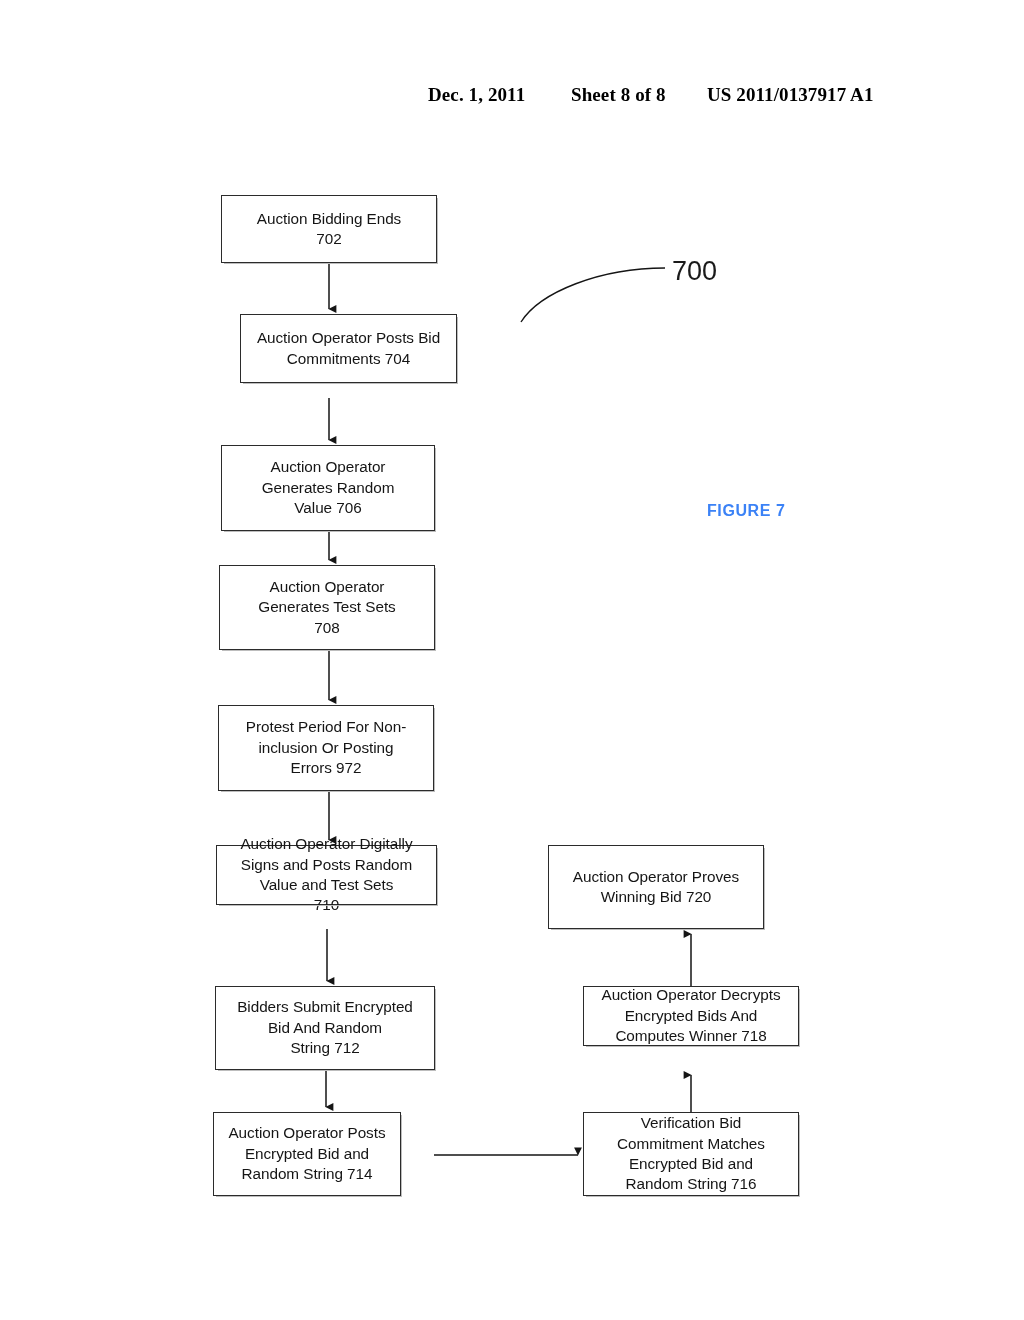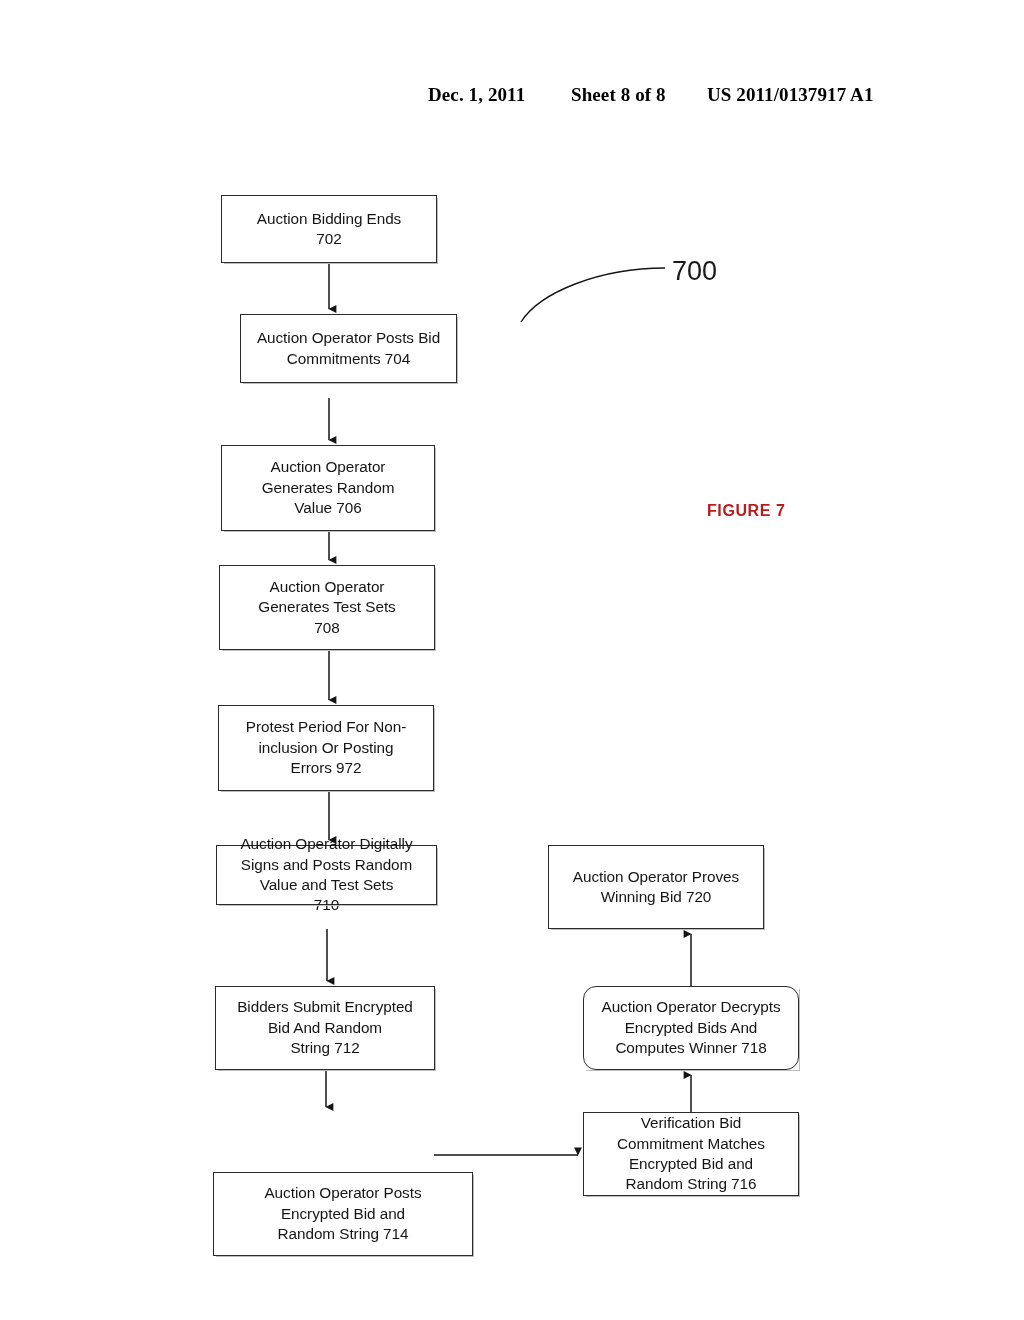--- a/index.html
+++ b/index.html
@@ -37,21 +37,21 @@
 
   
   .figure-label {
     position: absolute;
     left: 707px;
     top: 502px;
     font-family: "Liberation Sans", sans-serif;
     font-weight: bold;
     font-size: 16px;
     letter-spacing: 0.6px;
-    color: #b91c1c;
+    color: #3b82f6;
     white-space: nowrap;
   }
 
   
   .ref-700 {
     position: absolute;
     left: 672px;
     top: 256px;
     font-family: "Liberation Sans", sans-serif;
     font-size: 27px;
@@ -105,24 +105,24 @@
   }
 
   
   #box-702 { left: 221px; top: 195px;  width: 216px; height: 68px; }
   #box-704 { left: 220px; top: 314px;  width: 217px; height: 69px; margin-left: 20px; }
   #box-706 { left: 221px; top: 445px;  width: 214px; height: 86px; }
   #box-708 { left: 219px; top: 565px;  width: 216px; height: 85px; }
   #box-709 { left: 218px; top: 705px;  width: 216px; height: 86px; }
   #box-710 { left: 216px; top: 845px;  width: 221px; height: 60px; }
   #box-712 { left: 215px; top: 986px;  width: 220px; height: 84px; }
-  #box-714 { left: 213px; top: 1172px; width: 260px; height: 84px; }
+  #box-714 { left: 213px; top: 1112px; width: 188px; height: 84px; }
 
   #box-720 { left: 548px; top: 845px;  width: 216px; height: 84px; }
-  #box-718 { left: 583px; top: 986px;  width: 216px; height: 84px; border-radius: 13px; }
+  #box-718 { left: 583px; top: 986px;  width: 216px; height: 60px; }
   #box-716 { left: 583px; top: 1112px; width: 216px; height: 84px; }
 </style>
 </head>
 <body>
 
 <div class="pub-header">
   <span class="hdr-date">Dec. 1, 2011</span>
   <span class="hdr-sheet">Sheet 8 of 8</span>
   <span class="hdr-docnum">US 2011/0137917 A1</span>
 </div>

